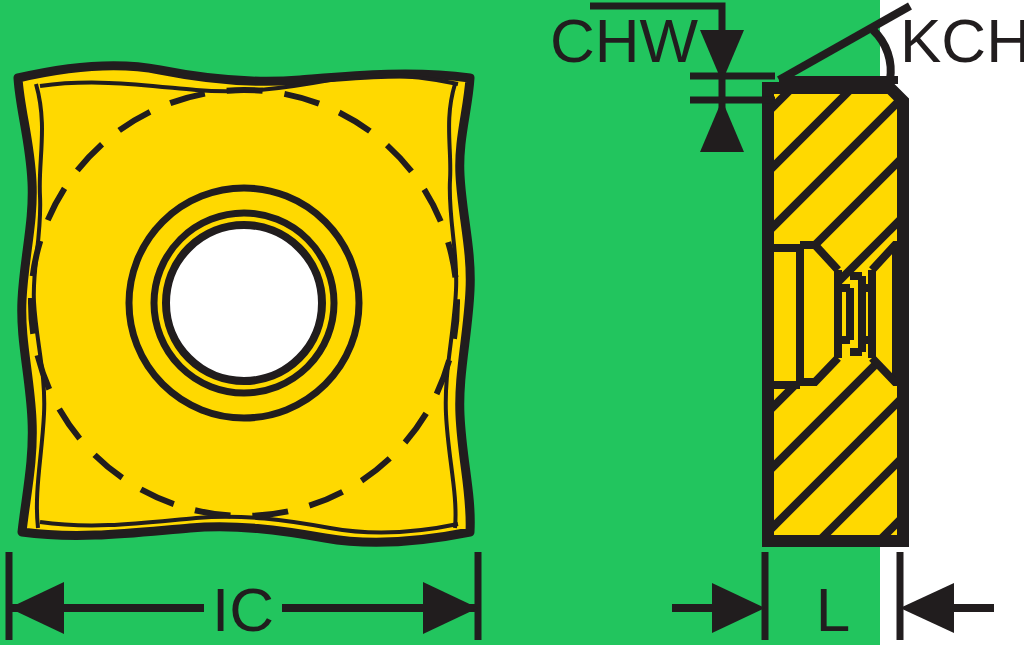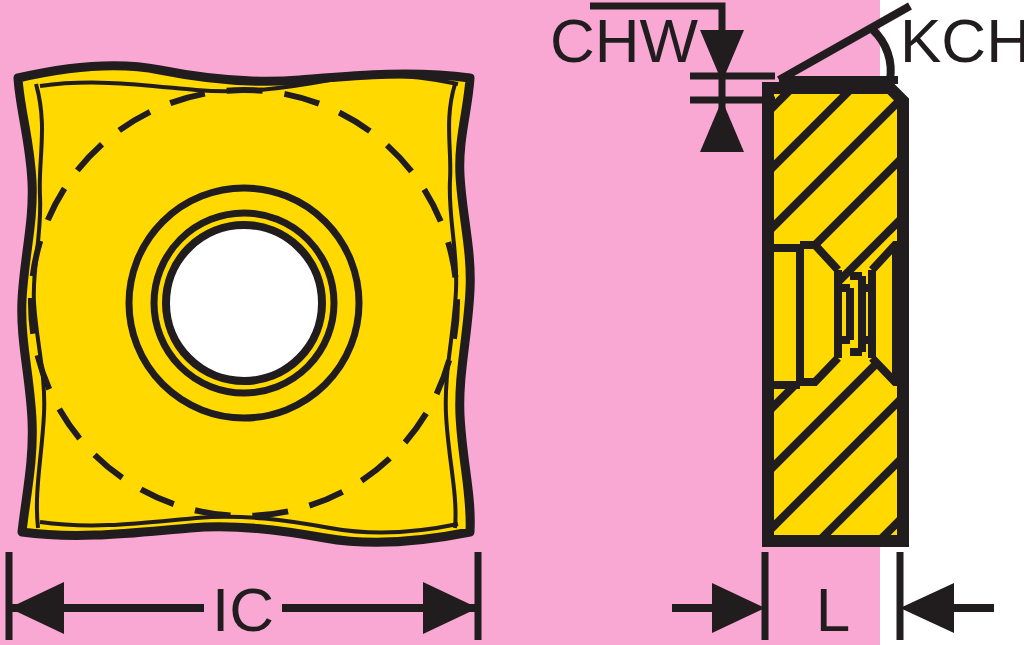--- a/index.html
+++ b/index.html
@@ -10,21 +10,21 @@
   body {
     width: 1024px;
     height: 645px;
     overflow: hidden;
     font-family: "Liberation Sans", sans-serif;
   }
   #drawing-root {
     position: relative;
     width: 880px;
     height: 645px;
-    background: #f9a8d4;
+    background: #22c55e;
   }
   svg#technical-drawing {
     display: block;
     width: 1024px;
     height: 645px;
   }
   .dim-label {
     font-family: "Liberation Sans", sans-serif;
     font-weight: 400;
     font-size: 62px;

